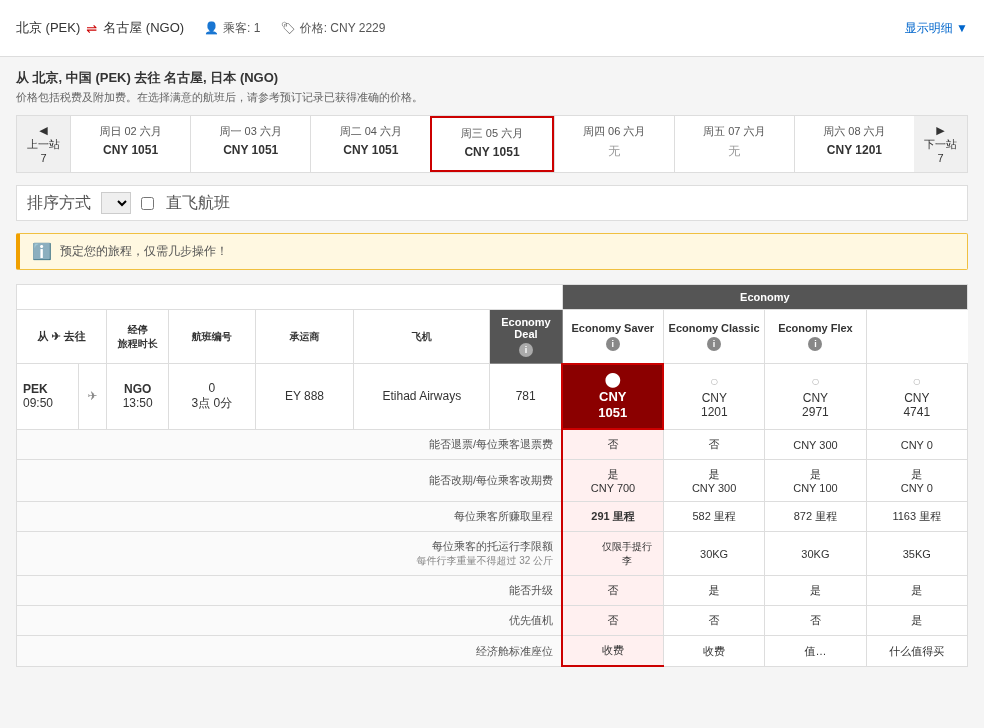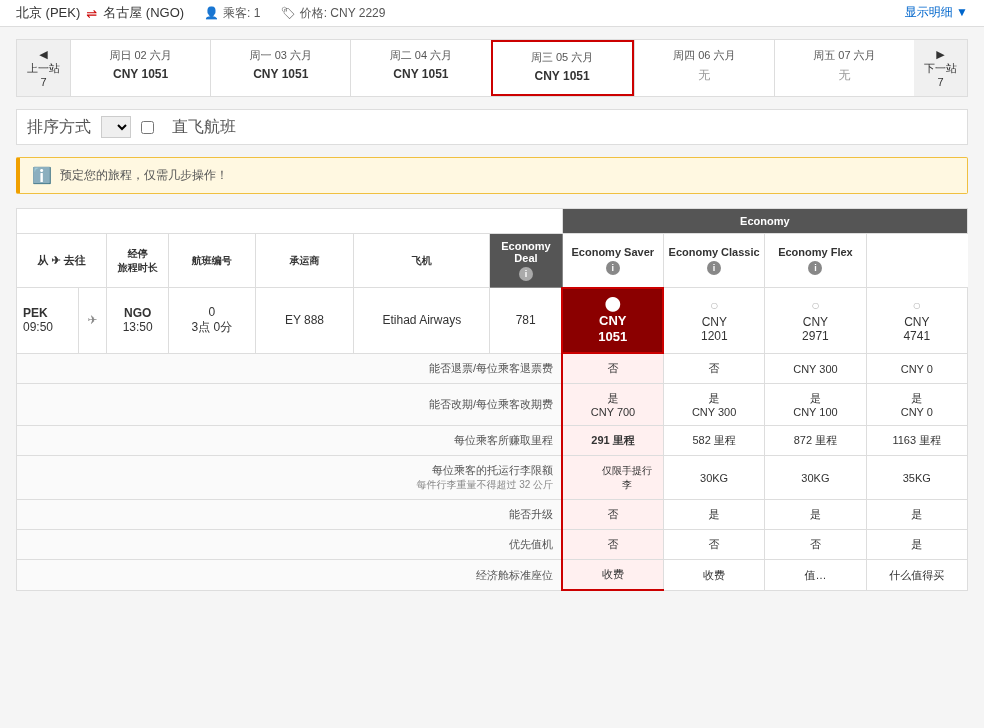--- a/index.html
+++ b/index.html
@@ -1,22 +1,23 @@
 <!DOCTYPE html>
 <html><head>
   <meta charset="utf-8">
   <style>
     * { box-sizing: border-box; margin: 0; padding: 0; }
     body { font-family: Arial, sans-serif; font-size: 12px; background: #f5f5f5; color: #333; }
 
     .header-bar {
       background: #fff;
       border-bottom: 1px solid #ddd;
-      padding: 4px 16px;
+      padding: 19px 16px;
       display: flex;
+      align-items: center;
       gap: 20px;
     }
     .header-bar .route { font-size: 13px; color: #333; display: flex; align-items: center; gap: 6px; }
     .header-bar .pax { color: #555; font-size: 12px; display: flex; align-items: center; gap: 4px; }
     .header-bar .price { color: #555; font-size: 12px; display: flex; align-items: center; gap: 4px; }
     .header-bar .details-link { margin-left: auto; color: #0066cc; font-size: 12px; cursor: pointer; text-decoration: none; }
 
     .main-content { padding: 12px 16px; }
 
     .route-info { margin-bottom: 10px; }
@@ -77,21 +78,21 @@
       display: flex;
       align-items: center;
       gap: 10px;
       margin-bottom: 12px;
       background: #fff;
       border: 1px solid #ddd;
       padding: 6px 10px;
     }
     .filter-bar label { font-size: 16px; color: #555; }
     .filter-bar select { font-size: 12px; padding: 2px 4px; border: 1px solid #ccc; }
-    .filter-bar .direct-check { display: flex; align-items: center; gap: 18px; font-size: 12px; color: #555; }
+    .filter-bar .direct-check { display: flex; align-items: center; gap: 12px; font-size: 12px; color: #555; }
 
     .promo-banner {
       background: #fff8e1;
       border: 1px solid #f0c040;
       border-left: 4px solid #f0a000;
       padding: 8px 12px;
       margin-bottom: 14px;
       border-radius: 2px;
       display: flex;
       align-items: center;
@@ -195,20 +196,24 @@
     <span>价格: CNY 2229</span>
   </div>
   <a class="details-link" href="#">
     <span>显示明细</span>
     <span> ▼</span>
   </a>
 </div>
 
 <div class="main-content">
 
+  <div class="route-info">
+    <div class="title">从 北京, 中国 (PEK) 去往 名古屋, 日本 (NGO)</div>
+    <div class="subtitle">价格包括税费及附加费。在选择满意的航班后，请参考预订记录已获得准确的价格。</div>
+  </div>
 
   <div class="date-selector">
     <button class="date-nav">
       <span>◀</span>
       <span>上一站</span>
       <span>7</span>
     </button>
 
     <div class="date-cell">
       <div class="day">周日 02 六月</div>
@@ -226,20 +231,24 @@
       <div class="day">周三 05 六月</div>
       <div class="price-val">CNY 1051</div>
     </div>
     <div class="date-cell">
       <div class="day">周四 06 六月</div>
       <div class="no-price">无</div>
     </div>
     <div class="date-cell">
       <div class="day">周五 07 六月</div>
       <div class="no-price">无</div>
+    </div>
+    <div class="date-cell">
+      <div class="day">周六 08 六月</div>
+      <div class="price-val">CNY 1201</div>
     </div>
 
     <button class="date-nav">
       <span>▶</span>
       <span>下一站</span>
       <span>7</span>
     </button>
   </div>
 
   <div class="filter-bar">

